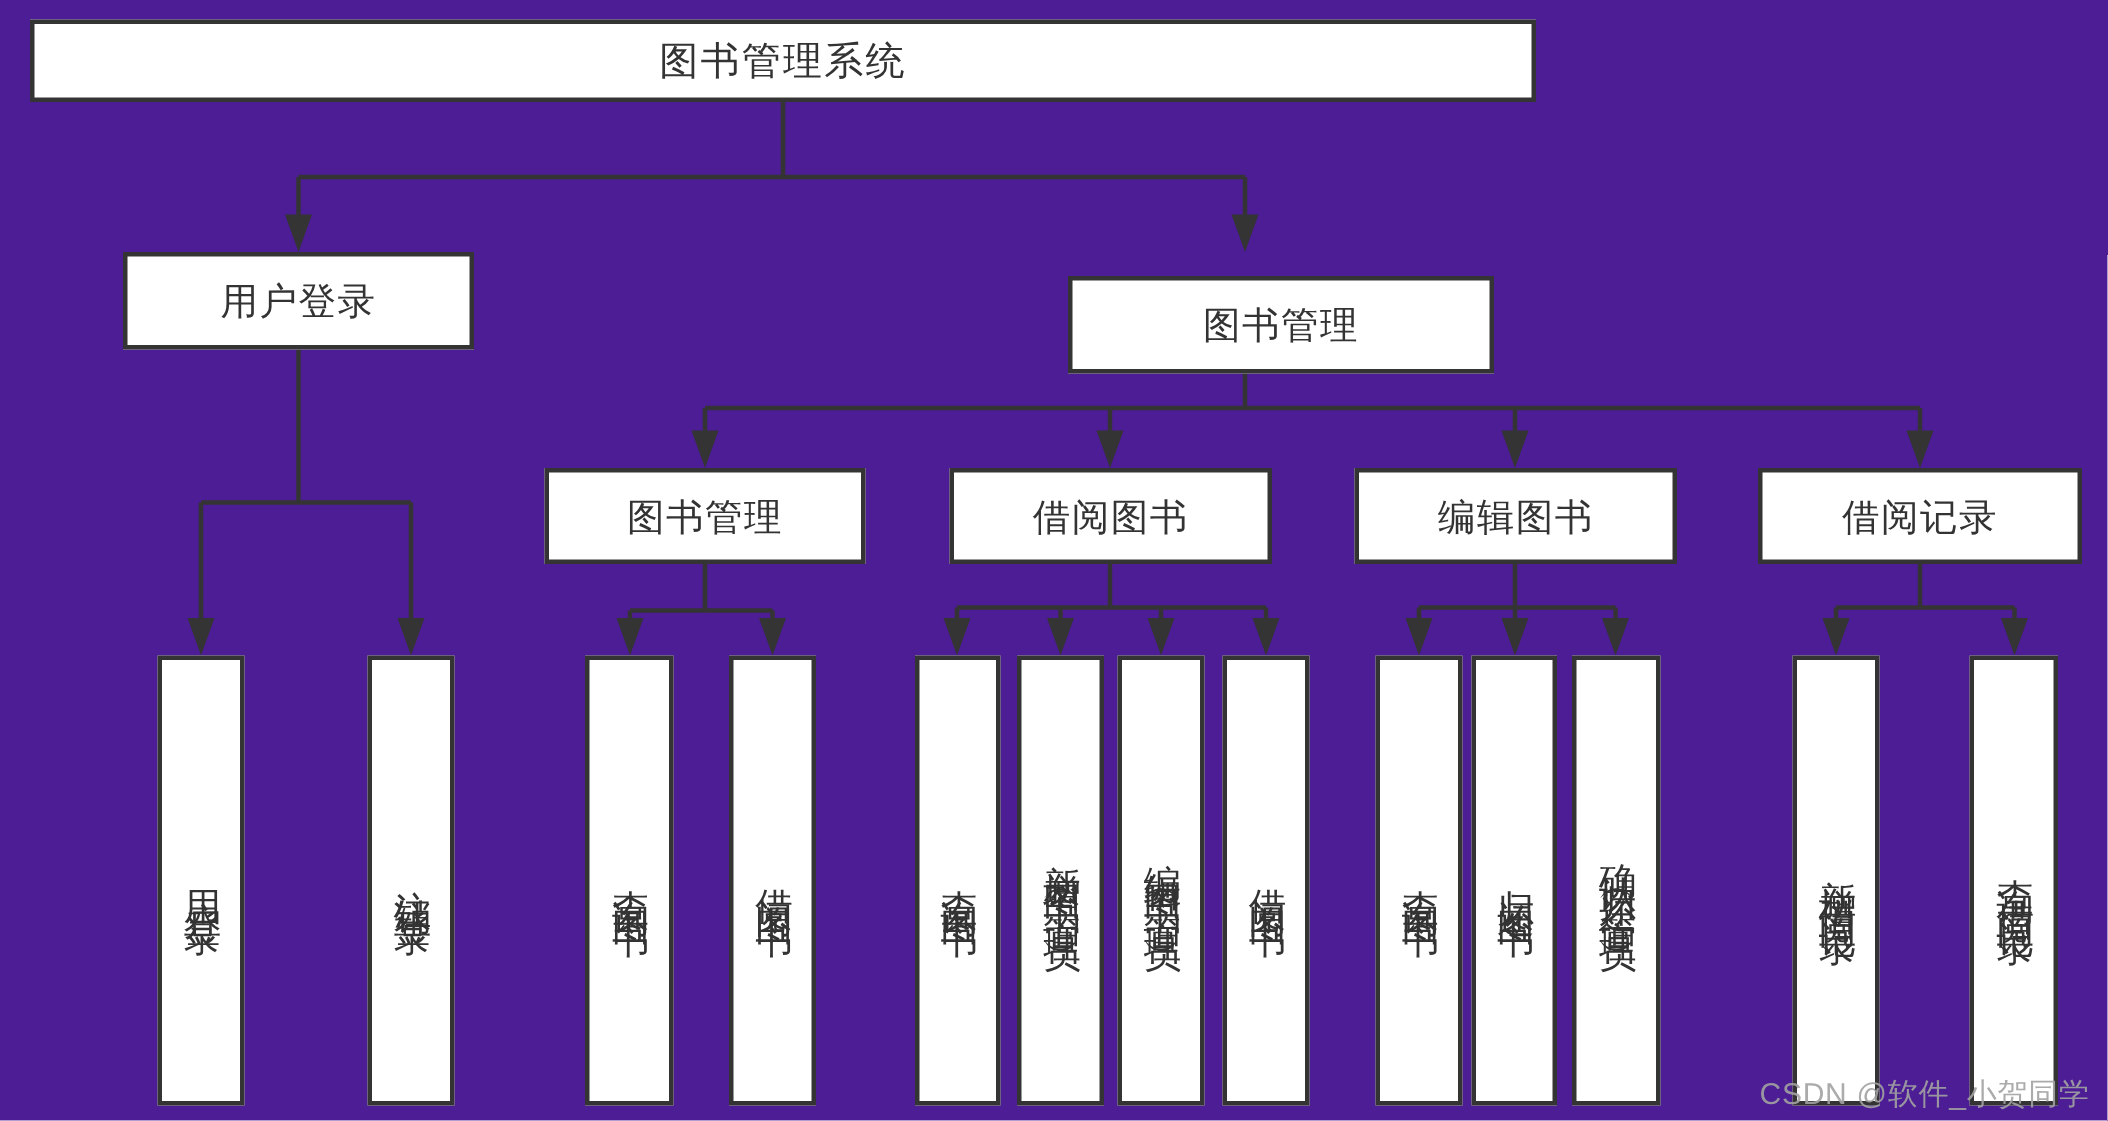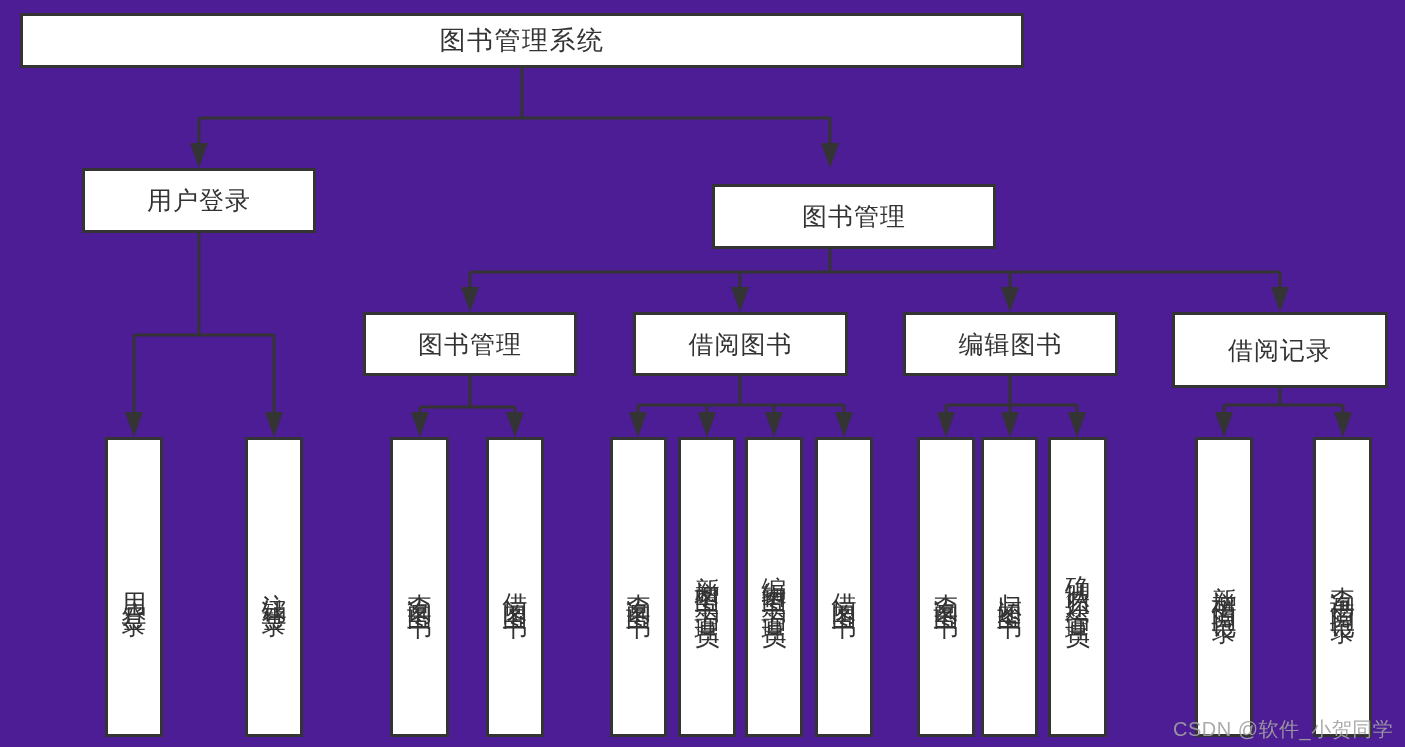--- a/index.html
+++ b/index.html
@@ -122,21 +122,21 @@
 
   <div class="box hbox" style="left:363px; top:312px; width:214px; height:64px">
     <span>图书管理</span>
   </div>
   <div class="box hbox" style="left:633px; top:312px; width:215px; height:64px">
     <span>借阅图书</span>
   </div>
   <div class="box hbox" style="left:903px; top:312px; width:215px; height:64px">
     <span>编辑图书</span>
   </div>
-  <div class="box hbox" style="left:1172px; top:312px; width:216px; height:76px">
+  <div class="box hbox" style="left:1172px; top:312px; width:216px; height:64px">
     <span>借阅记录</span>
   </div>
 
   <div class="box vbox" style="left:105px; top:437px; width:58px; height:300px">
     <span>用户登录</span>
   </div>
   <div class="box vbox" style="left:245px; top:437px; width:58px; height:300px">
     <span>注销登录</span>
   </div>
 

